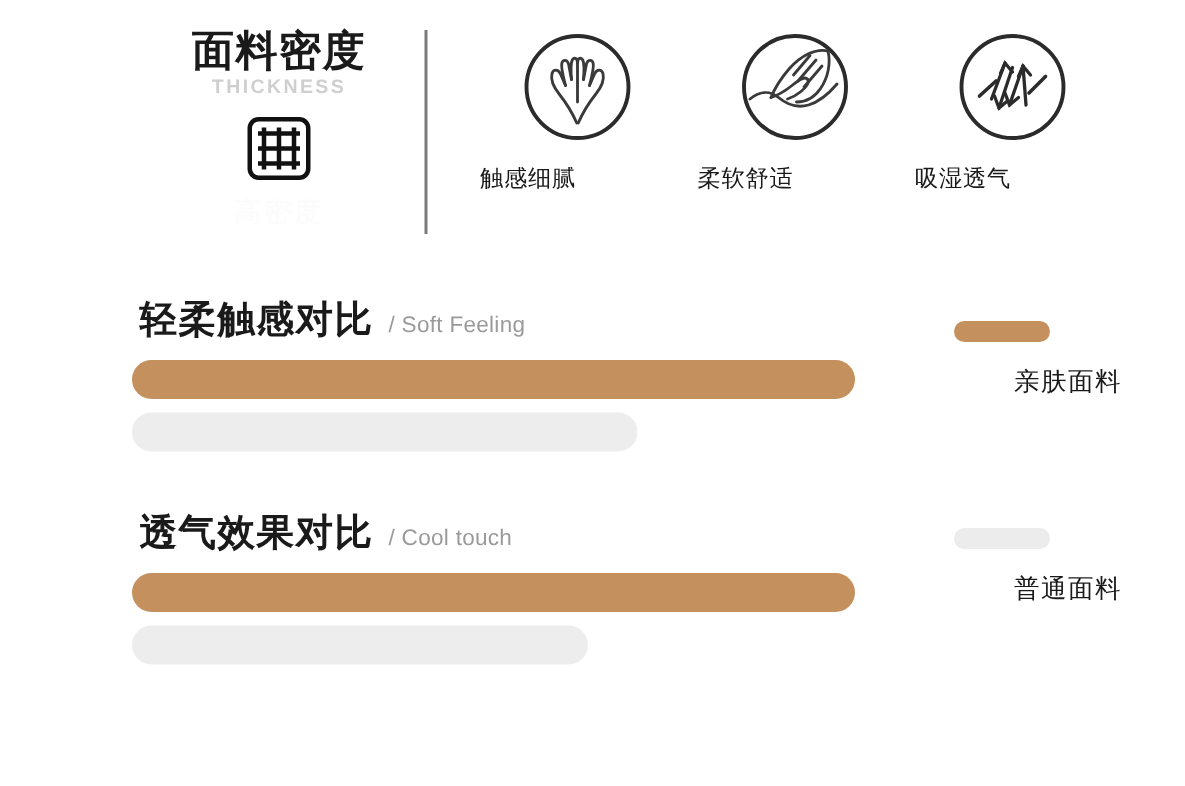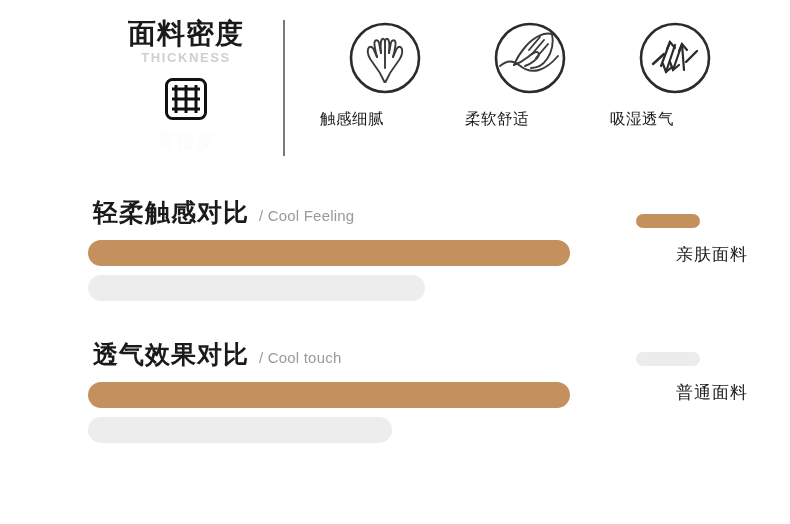--- a/index.html
+++ b/index.html
@@ -250,21 +250,21 @@
       </div>
       <div class="feature-label">吸湿透气</div>
     </div>
 
   </div>
 </div>
 
 <div class="chart-block" id="chart-block-0">
   <div class="chart-heading">
     <span class="chart-title-cn">轻柔触感对比</span>
-    <span class="chart-title-en">/ Cool Feeling</span>
+    <span class="chart-title-en">/ Soft Feeling</span>
   </div>
   <div class="bars">
     <div class="bar bar-primary" id="bar-0-0" style="width: 482px; background: rgb(196, 145, 94);"></div>
     <div class="bar bar-secondary" id="bar-0-1" style="width: 337px; background: rgb(237, 237, 237);"></div>
   </div>
 </div>
 
 <div class="chart-block" id="chart-block-1">
   <div class="chart-heading">
     <span class="chart-title-cn">透气效果对比</span>

